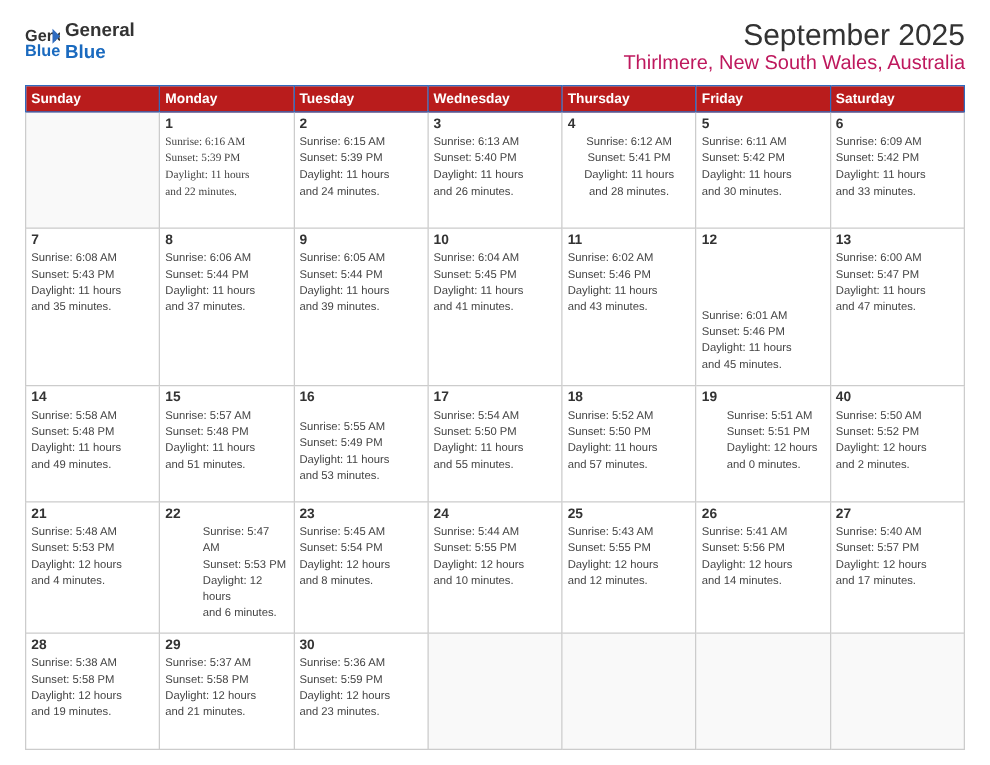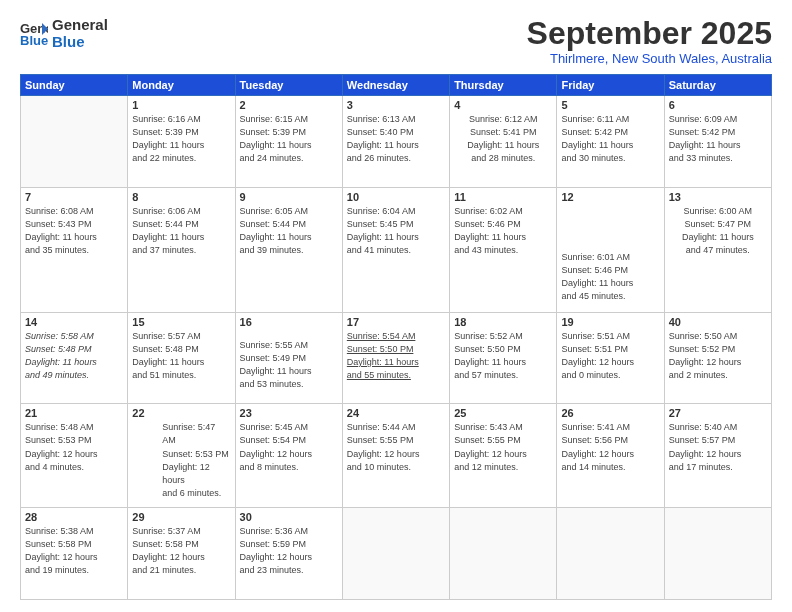--- a/index.html
+++ b/index.html
@@ -29,38 +29,38 @@
       gap: 4px;
     }
     .logo-icon {
       width: 28px;
       height: 28px;
     }
     .title-block {
       text-align: right;
     }
     .month-title {
-      font-size: 32px;
-      font-weight: 700;
+      font-size: 24px;
+      font-weight: 400;
       color: #333;
       line-height: 1.1;
     }
     .location {
-      font-size: 13px;
-      color: #1d4ed8;
+      font-size: 16px;
+      color: #be185d;
     }
     .calendar {
       flex: 1;
       border: 1px solid #ccc;
       border-collapse: collapse;
       width: 100%;
       table-layout: fixed;
     }
     .calendar th {
-      background: #1d4ed8;
+      background: #b91c1c;
       color: #fff;
       font-size: 11px;
       font-weight: bold;
       padding: 4px 4px;
       text-align: left;
       border: 1px solid #2f6bbf;
     }
     .calendar td {
       border: 1px solid #ccc;
       vertical-align: top;
@@ -120,21 +120,21 @@
           <th>Thursday</th>
           <th>Friday</th>
           <th>Saturday</th>
         </tr>
     </thead>
     <tbody id="calendar-body">
     <tr>
           <td class="empty-cell"></td>
           <td>
             <div class="day-num">1</div>
-            <div class="day-info" style="white-space: pre-line;">Sunrise: 6:16 AM
+            <div class="day-info" style="white-space: pre-line; font-family: Liberation Serif, serif;">Sunrise: 6:16 AM
 Sunset: 5:39 PM
 Daylight: 11 hours
 and 22 minutes.</div>
           </td>
           <td>
             <div class="day-num">2</div>
             <div class="day-info" style="white-space: pre-line;">Sunrise: 6:15 AM
 Sunset: 5:39 PM
 Daylight: 11 hours
 and 24 minutes.</div>
@@ -206,65 +206,65 @@
           </td>
           <td>
             <div class="day-num">12</div>
             <div class="day-info" style="white-space: pre-line; margin-top: 48px;">Sunrise: 6:01 AM
 Sunset: 5:46 PM
 Daylight: 11 hours
 and 45 minutes.</div>
           </td>
           <td>
             <div class="day-num">13</div>
-            <div class="day-info" style="white-space: pre-line; text-align: center;">Sunrise: 6:00 AM
+            <div class="day-info" style="white-space: pre-line;">Sunrise: 6:00 AM
 Sunset: 5:47 PM
 Daylight: 11 hours
 and 47 minutes.</div>
           </td>
         </tr>
         <tr>
           <td>
             <div class="day-num">14</div>
-            <div class="day-info" style="white-space: pre-line; font-style: italic;">Sunrise: 5:58 AM
+            <div class="day-info" style="white-space: pre-line;">Sunrise: 5:58 AM
 Sunset: 5:48 PM
 Daylight: 11 hours
 and 49 minutes.</div>
           </td>
           <td>
             <div class="day-num">15</div>
             <div class="day-info" style="white-space: pre-line;">Sunrise: 5:57 AM
 Sunset: 5:48 PM
 Daylight: 11 hours
 and 51 minutes.</div>
           </td>
           <td>
             <div class="day-num">16</div>
             <div class="day-info" style="white-space: pre-line; margin-top: 11px;">Sunrise: 5:55 AM
 Sunset: 5:49 PM
 Daylight: 11 hours
 and 53 minutes.</div>
           </td>
           <td>
             <div class="day-num">17</div>
-            <div class="day-info" style="white-space: pre-line; text-decoration: underline;">Sunrise: 5:54 AM
+            <div class="day-info" style="white-space: pre-line;">Sunrise: 5:54 AM
 Sunset: 5:50 PM
 Daylight: 11 hours
 and 55 minutes.</div>
           </td>
           <td>
             <div class="day-num">18</div>
             <div class="day-info" style="white-space: pre-line;">Sunrise: 5:52 AM
 Sunset: 5:50 PM
 Daylight: 11 hours
 and 57 minutes.</div>
           </td>
           <td>
             <div class="day-num">19</div>
-            <div class="day-info" style="white-space: pre-line;">Sunrise: 5:51 AM
+            <div class="day-info" style="white-space: pre-line; margin-left: 20px;">Sunrise: 5:51 AM
 Sunset: 5:51 PM
 Daylight: 12 hours
 and 0 minutes.</div>
           </td>
           <td>
             <div class="day-num">40</div>
             <div class="day-info" style="white-space: pre-line;">Sunrise: 5:50 AM
 Sunset: 5:52 PM
 Daylight: 12 hours
 and 2 minutes.</div>

